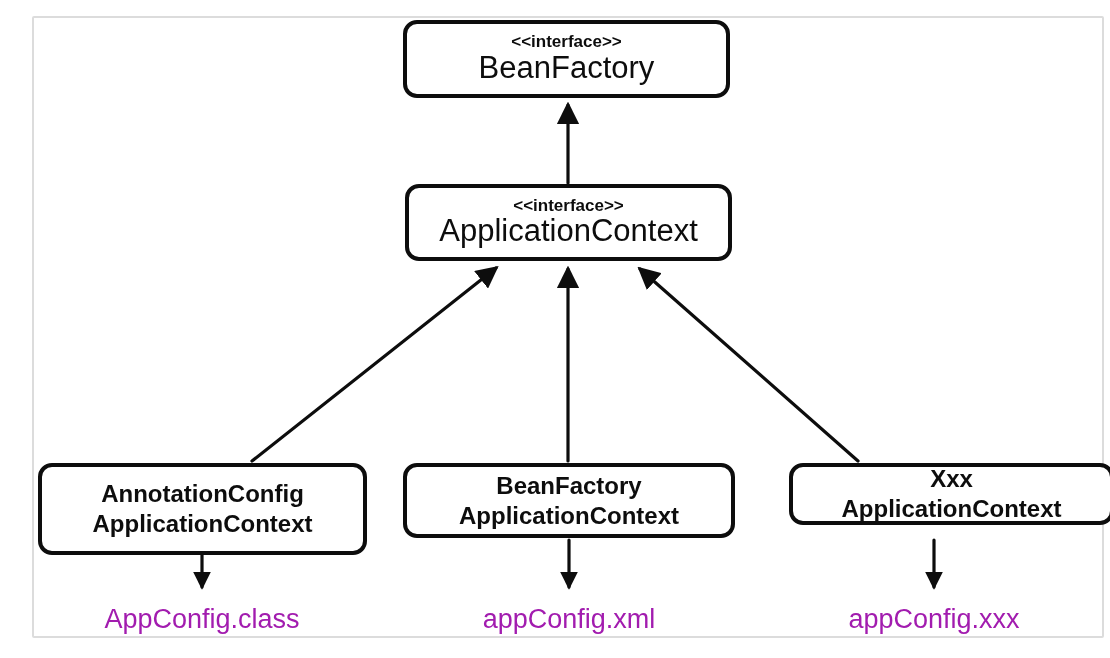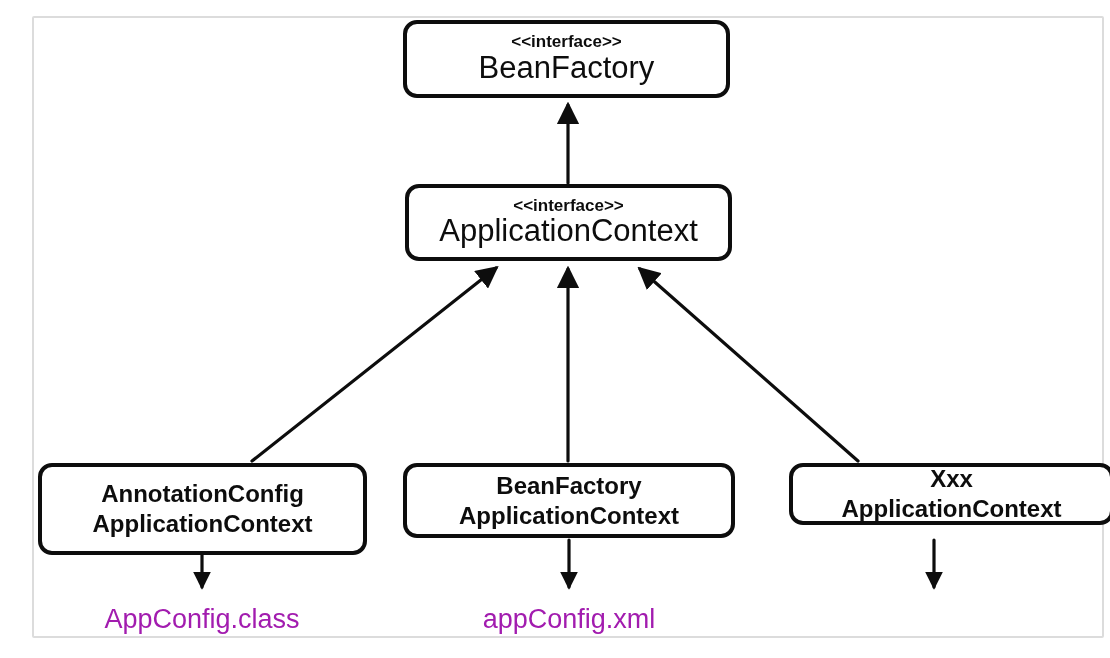--- a/index.html
+++ b/index.html
@@ -131,14 +131,15 @@
     <div class="impl-line">ApplicationContext</div>
   </div>
 
   <div class="node node-impl-2">
     <div class="impl-line">Xxx</div>
     <div class="impl-line">ApplicationContext</div>
   </div>
 
   <div class="config-label config-label-0">AppConfig.class</div>
   <div class="config-label config-label-1">appConfig.xml</div>
+  <div class="config-label config-label-2">appConfig.xxx</div>
 
 </div>
 
 </body></html>

